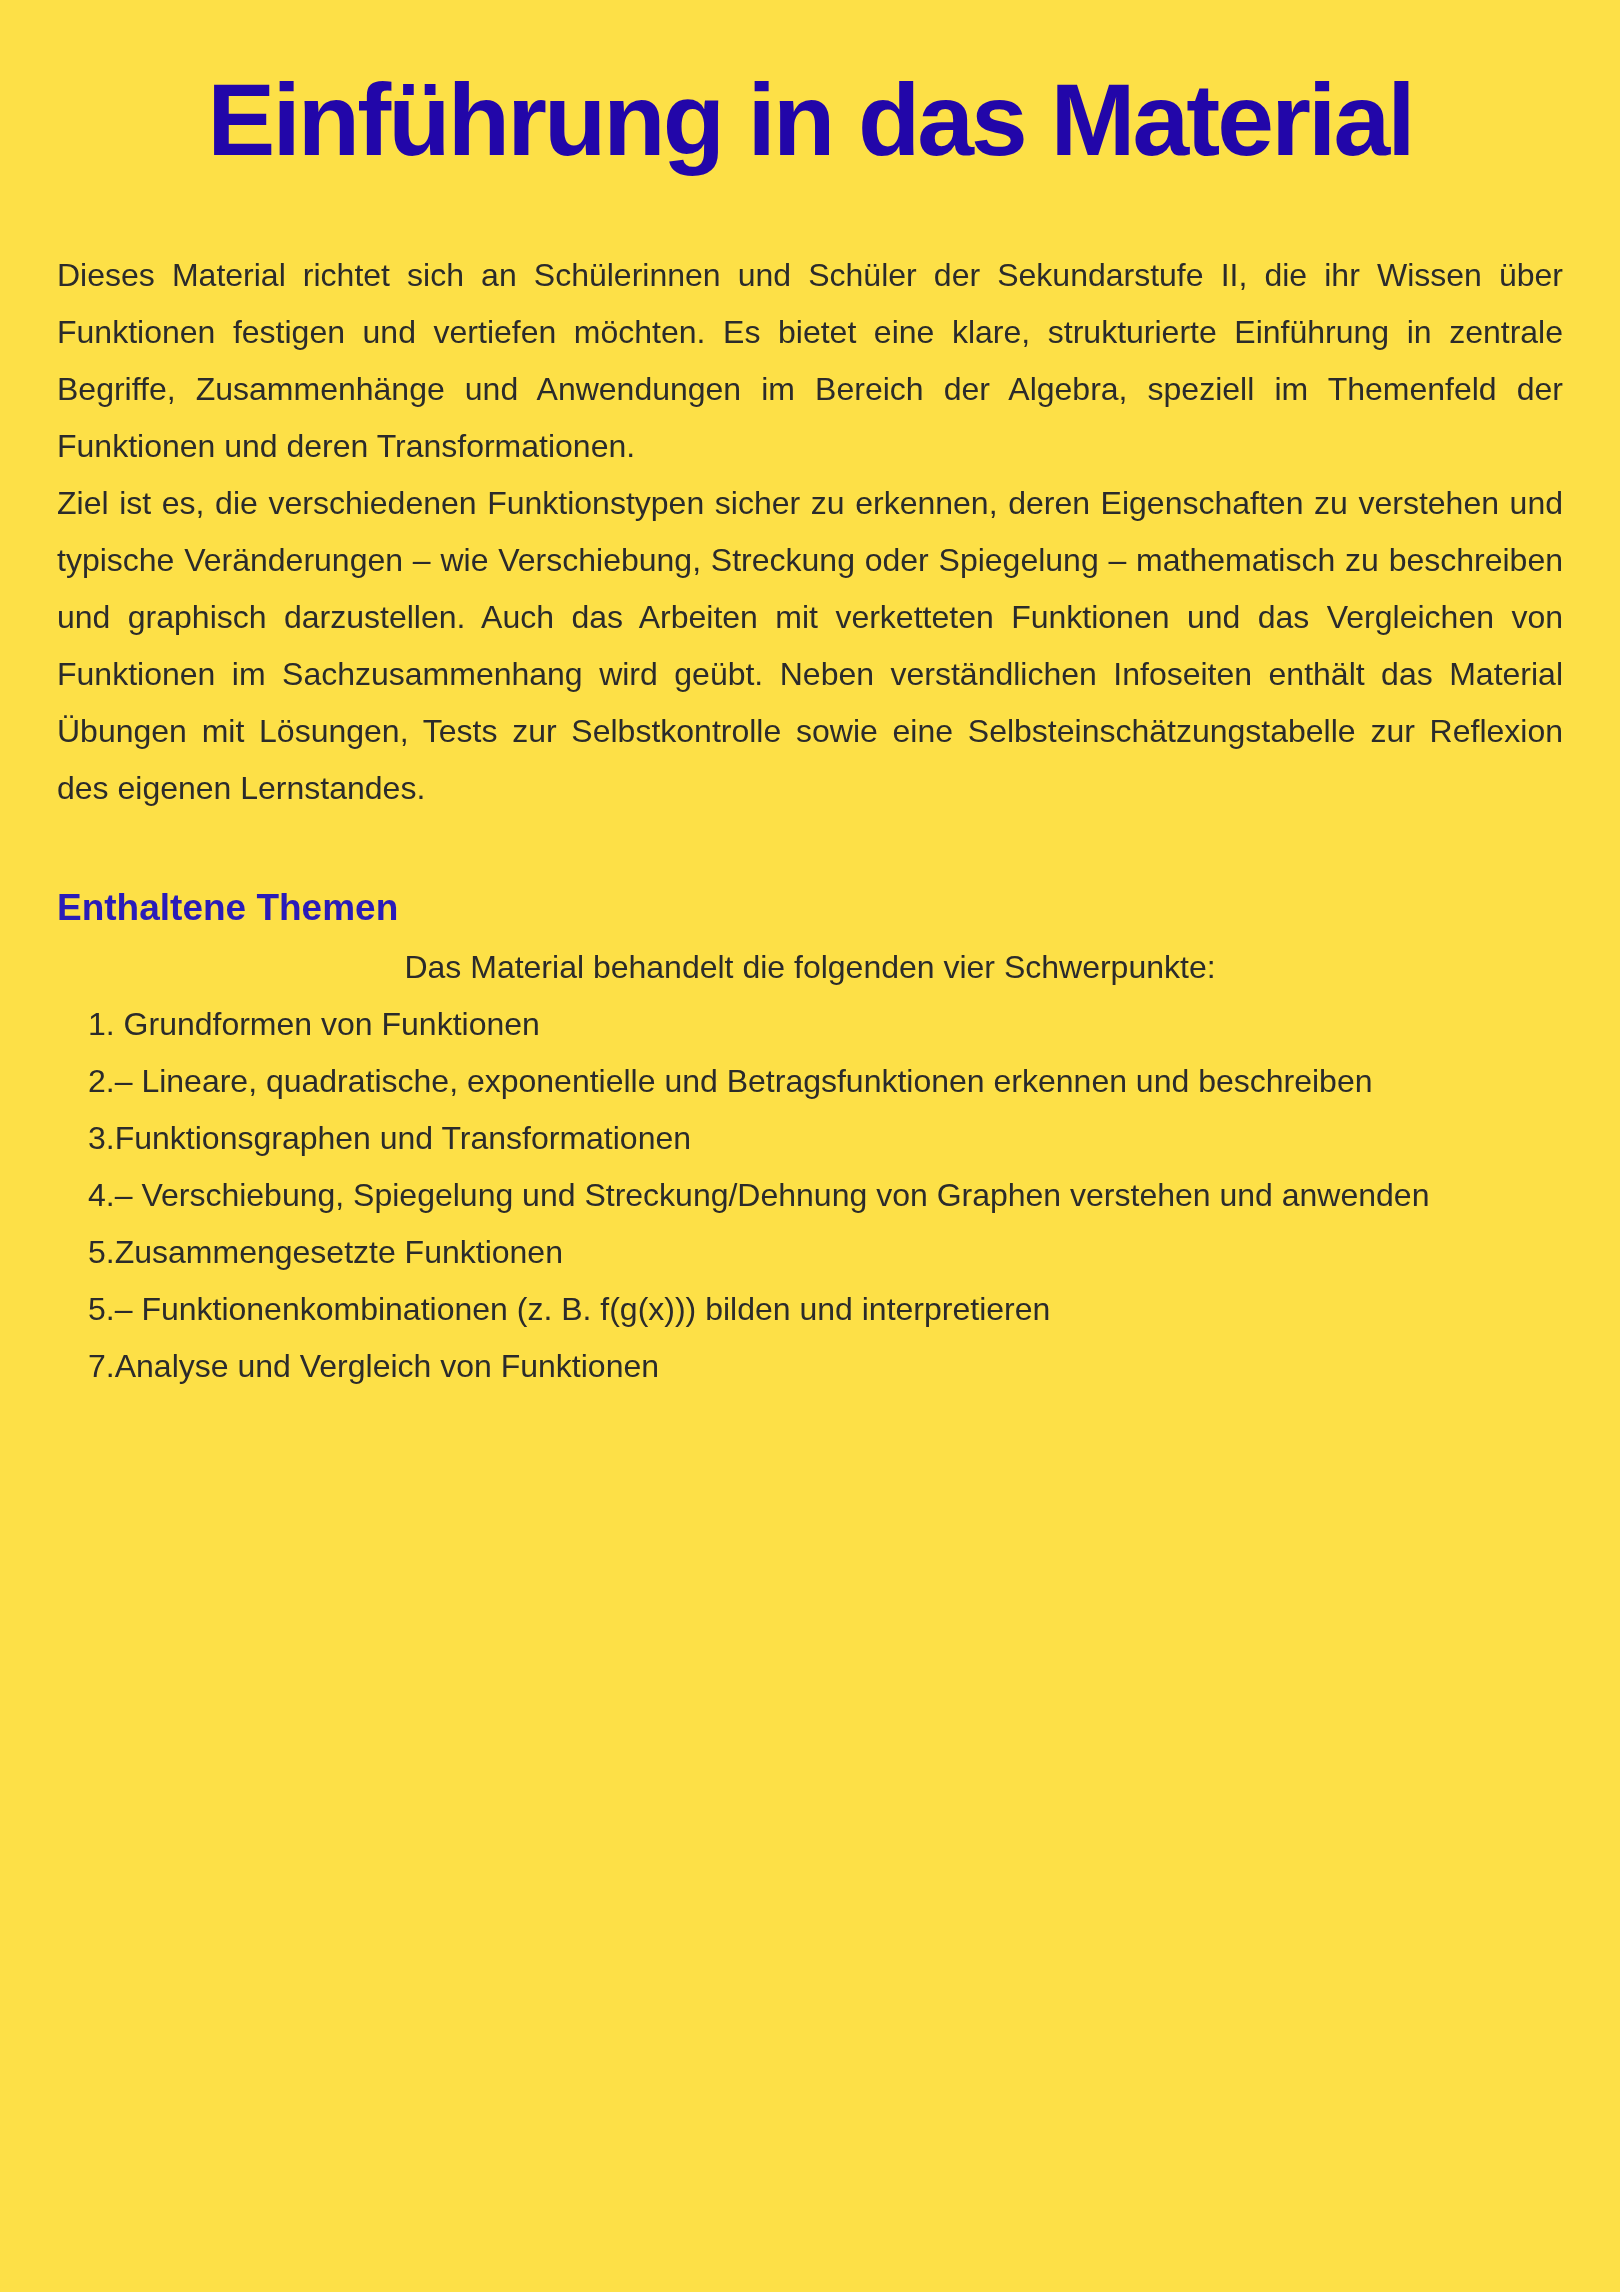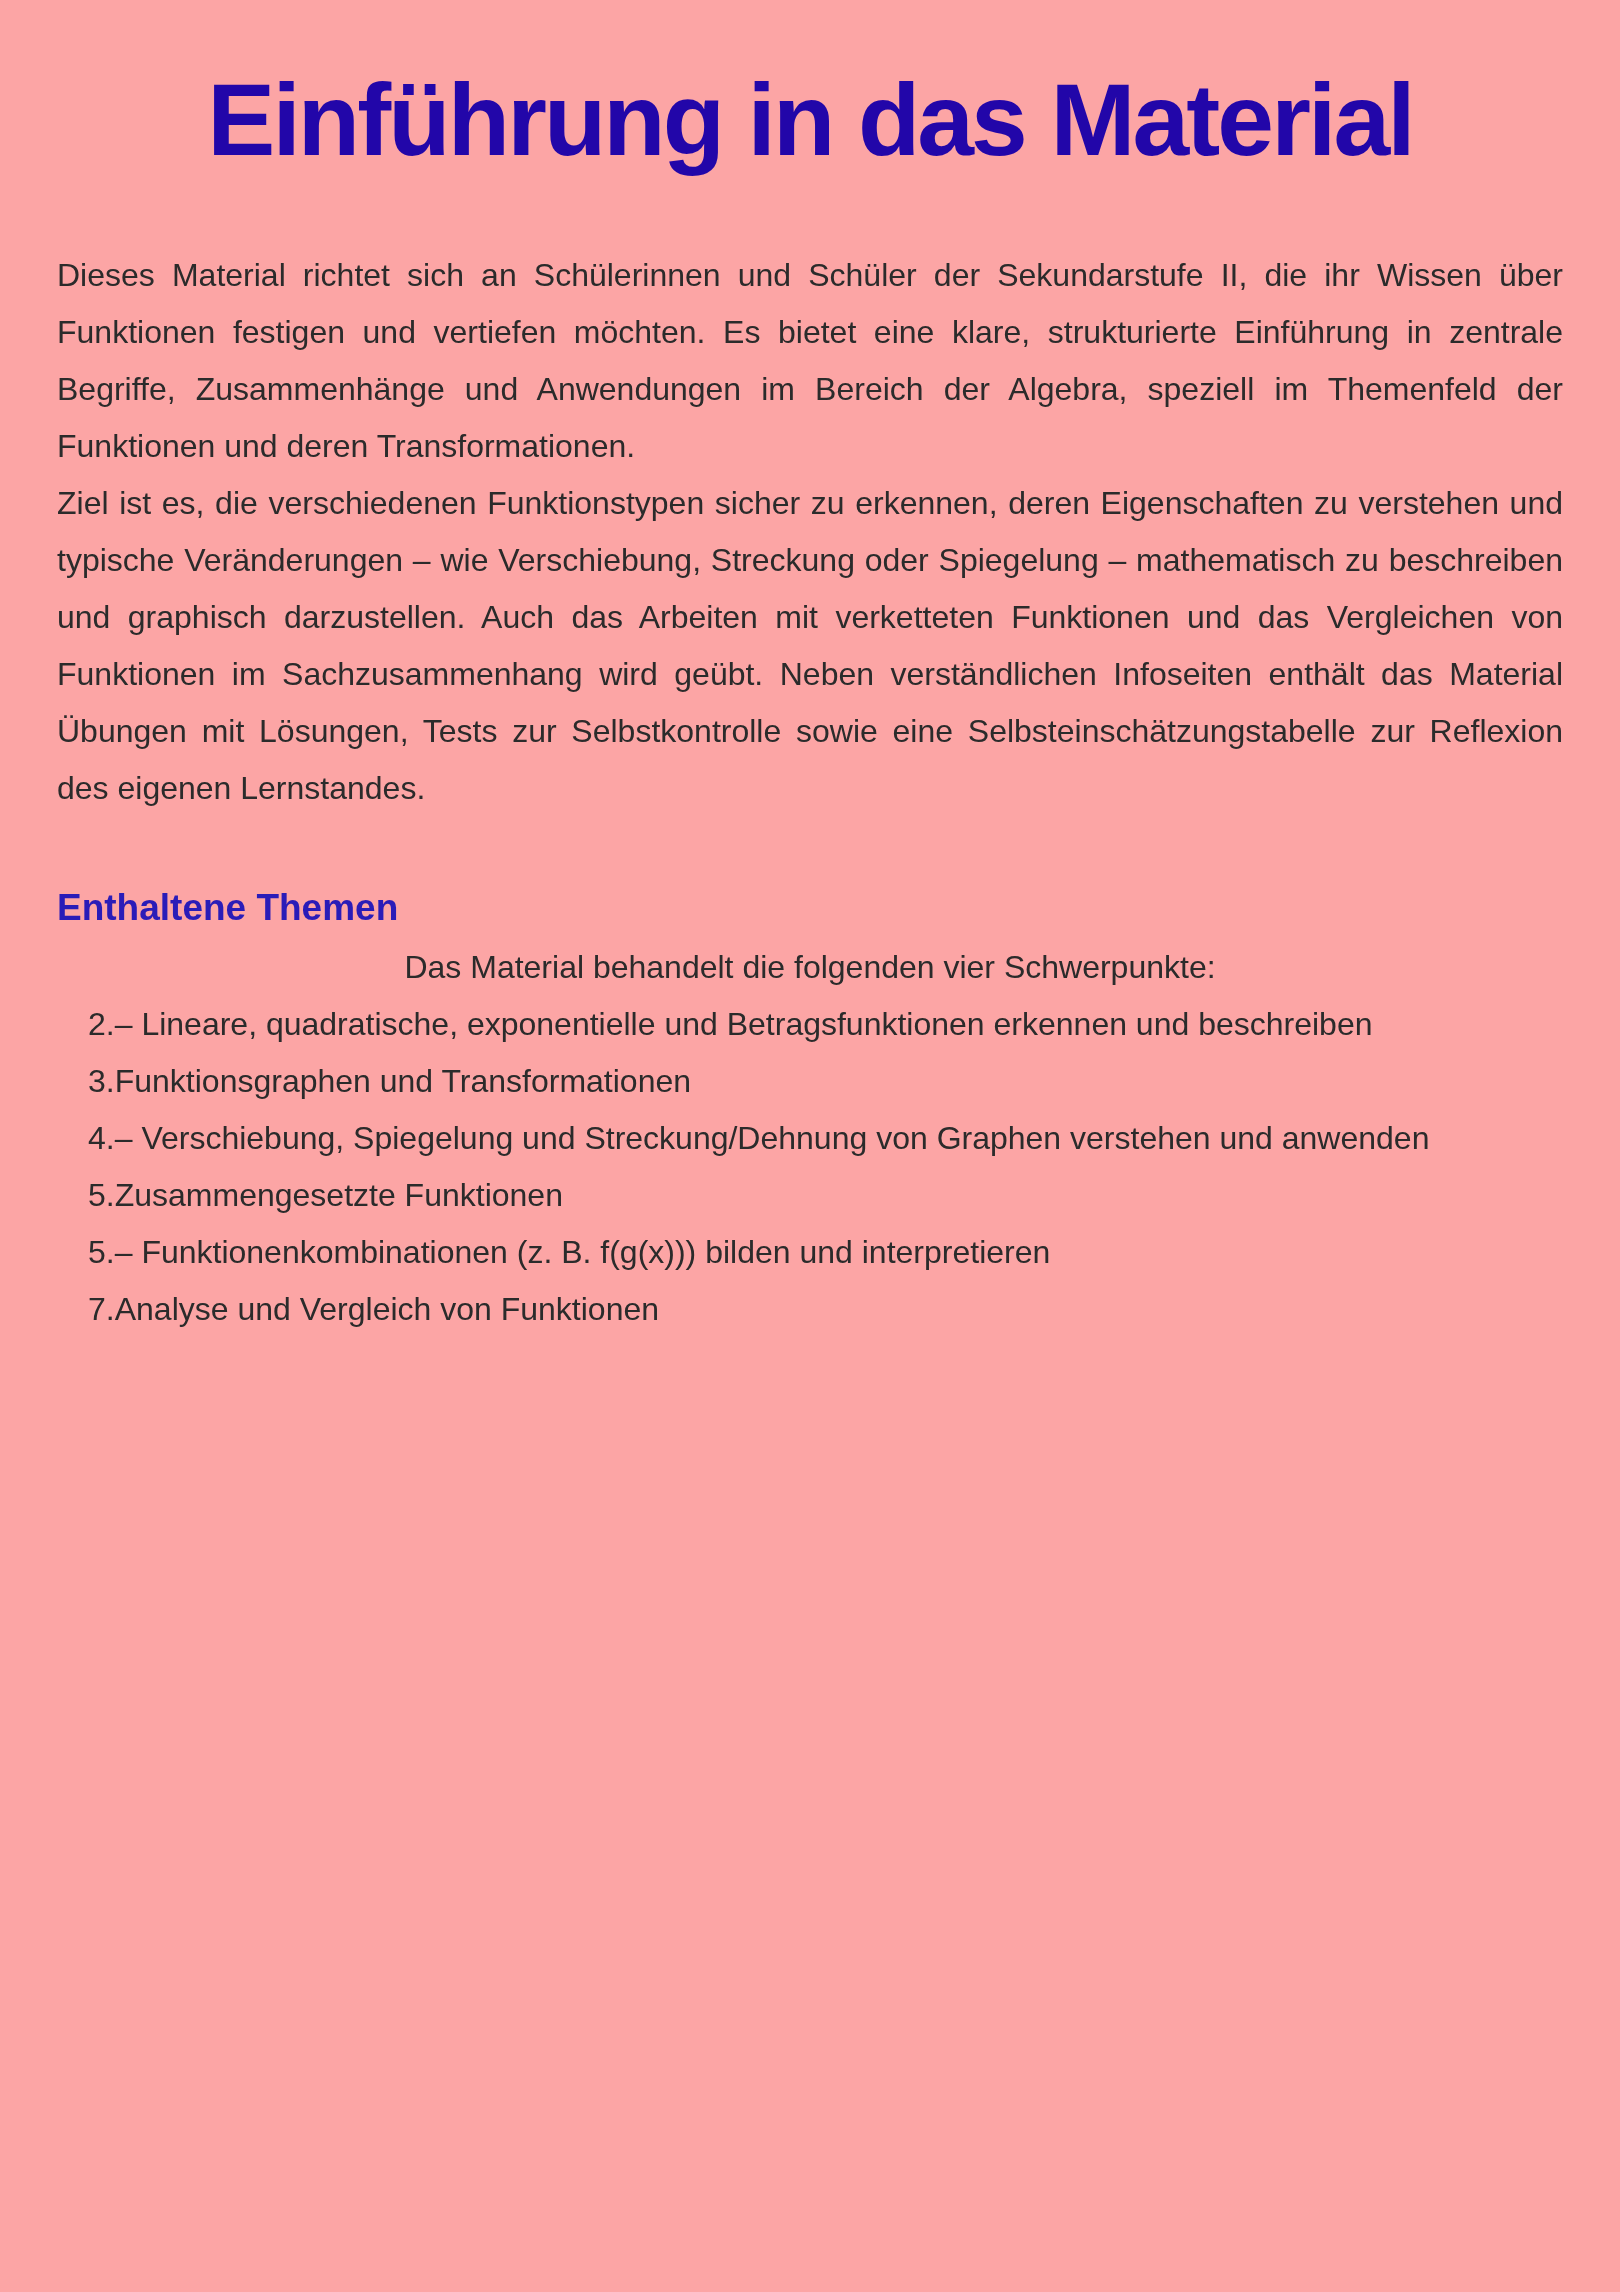--- a/index.html
+++ b/index.html
@@ -50,33 +50,34 @@
     padding: 0;
   }
   .topics-list li {
     padding-left: 76px;
     text-indent: -45px;
   }
 </style>
 </head>
 <body>
 
-<main class="page" style="--title-color: #2206a9; --heading-color: #2a1cb8; --body-color: #2b2b2b; background: #fca5a5;">
+<main class="page" style="--title-color: #2206a9; --heading-color: #2a1cb8; --body-color: #2b2b2b; background: #fde047;">
 
   <h1 class="page-title">Einführung in das Material</h1>
 
   <section class="intro-section">
     <p class="body-text">Dieses Material richtet sich an Schülerinnen und Schüler der Sekundarstufe II, die ihr Wissen über Funktionen festigen und vertiefen möchten. Es bietet eine klare, strukturierte Einführung in zentrale Begriffe, Zusammenhänge und Anwendungen im Bereich der Algebra, speziell im Themenfeld der Funktionen und deren Transformationen.</p>
     <p class="body-text">Ziel ist es, die verschiedenen Funktionstypen sicher zu erkennen, deren Eigenschaften zu verstehen und typische Veränderungen – wie Verschiebung, Streckung oder Spiegelung – mathematisch zu beschreiben und graphisch darzustellen. Auch das Arbeiten mit verketteten Funktionen und das Vergleichen von Funktionen im Sachzusammenhang wird geübt. Neben verständlichen Infoseiten enthält das Material Übungen mit Lösungen, Tests zur Selbstkontrolle sowie eine Selbsteinschätzungstabelle zur Reflexion des eigenen Lernstandes.</p>
   </section>
 
   <section class="topics-section">
     <h2 class="topics-heading">Enthaltene Themen</h2>
     <p class="body-text topics-lead">Das Material behandelt die folgenden vier Schwerpunkte:</p>
     <ol class="topics-list">
+      <li>1. Grundformen von Funktionen</li>
       <li>2.– Lineare, quadratische, exponentielle und Betragsfunktionen erkennen und beschreiben</li>
       <li>3.Funktionsgraphen und Transformationen</li>
       <li>4.– Verschiebung, Spiegelung und Streckung/Dehnung von Graphen verstehen und anwenden</li>
       <li>5.Zusammengesetzte Funktionen</li>
       <li>5.– Funktionenkombinationen (z. B. f(g(x))) bilden und interpretieren</li>
       <li>7.Analyse und Vergleich von Funktionen</li>
     </ol>
   </section>
 
 </main>

